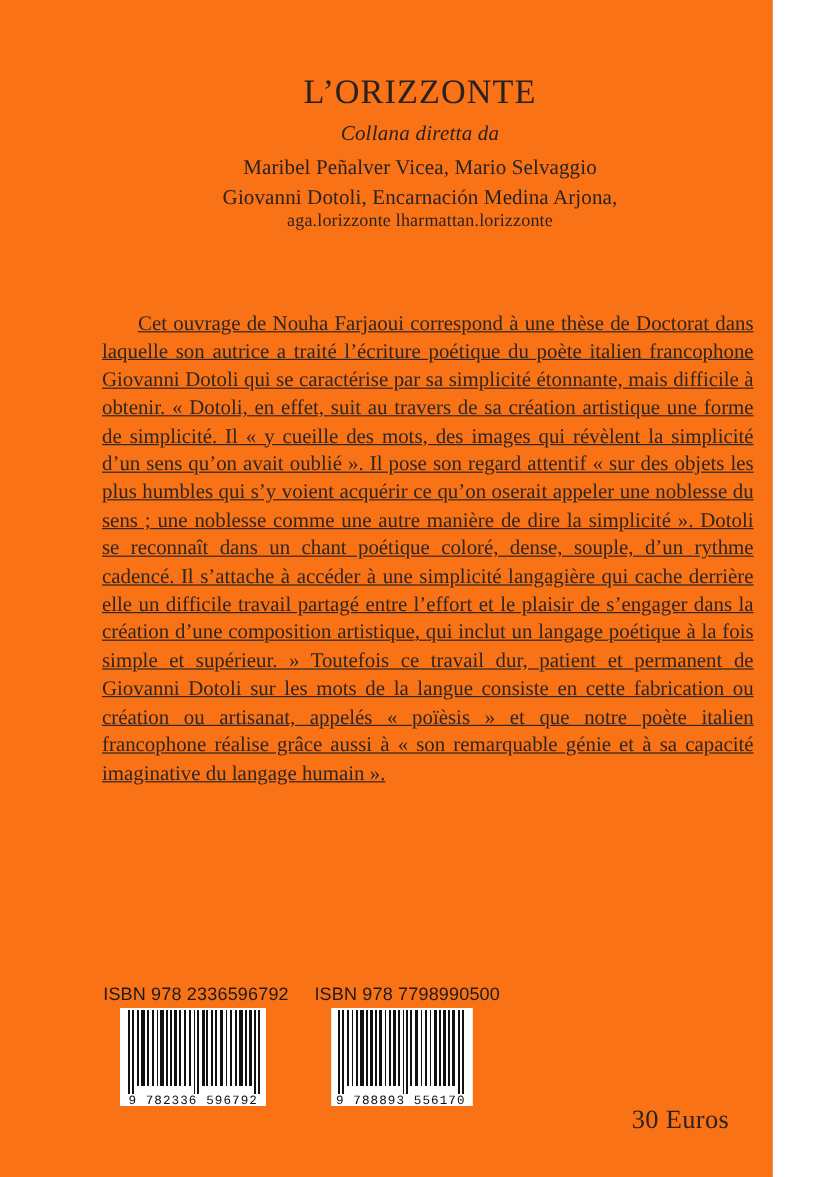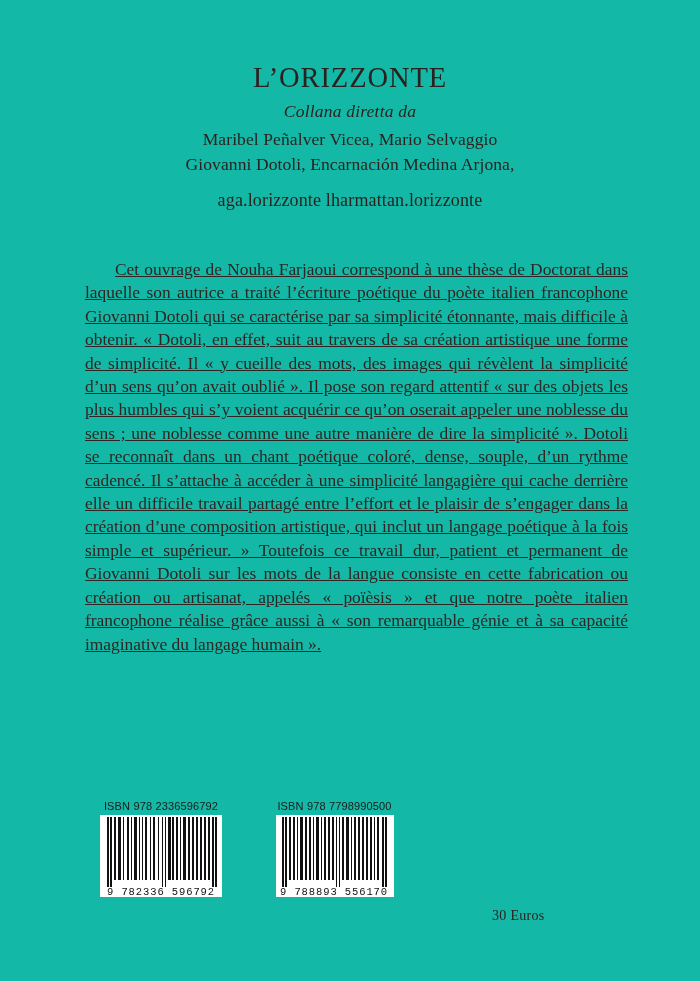--- a/index.html
+++ b/index.html
@@ -11,23 +11,23 @@
     height: 981px;
     background: #ffffff;
     font-family: "Liberation Serif", "DejaVu Serif", serif;
     color: #2a2220;
     overflow: hidden;
     position: relative;
   }
 
   .page {
     position: relative;
-    width: 700px;
+    width: 644px;
     height: 981px;
-    background: #14b8a6;
+    background: #f97316;
   }
 
   
   .masthead {
     position: absolute;
     top: 62px;
     left: 0;
     width: 700px;
     text-align: center;
   }
@@ -51,23 +51,23 @@
 
   .directors {
     font-size: 17.5px;
     color: #2b2220;
     line-height: 1.42;
     margin-top: 5px;
     letter-spacing: 0.1px;
   }
 
   .weblines {
-    font-size: 18px;
-    color: #2b2220;
-    margin-top: 14px;
+    font-size: 15px;
+    color: #2b2220;
+    margin-top: 0;
     letter-spacing: 0.15px;
   }
 
   
   .blurb {
     position: absolute;
     top: 258px;
     left: 85px;
     width: 543px;
     font-size: 17.4px;
@@ -92,46 +92,47 @@
   .barcode-block {
     position: absolute;
     text-align: center;
   }
 
   .barcode-block.harmattan { left: 86px; top: 0px; width: 150px; }
   .barcode-block.aga       { left: 262px; top: 0px; width: 145px; }
 
   .isbn-label {
     font-family: "Liberation Sans", "DejaVu Sans", sans-serif;
-    font-size: 11px;
+    font-size: 15px;
     color: #1a1a1a;
     letter-spacing: 0.15px;
     margin-bottom: 3px;
     white-space: nowrap;
+    margin-top: 20px;
   }
 
   .barcode-img {
     display: block;
     margin: 0 auto;
   }
 
   .publisher-name {
     font-size: 18px;
     color: #2b2220;
     margin-top: 1px;
     letter-spacing: 0.3px;
   }
 
   .price {
     position: absolute;
     left: 492px;
-    top: 108px;
+    top: 120px;
     width: 150px;
-    text-align: left;
-    font-size: 14px;
+    text-align: center;
+    font-size: 22px;
     color: #2b2220;
     letter-spacing: 0.3px;
   }
 </style>
 </head>
 <body>
 
 <div class="page">
 
   <div class="masthead">

